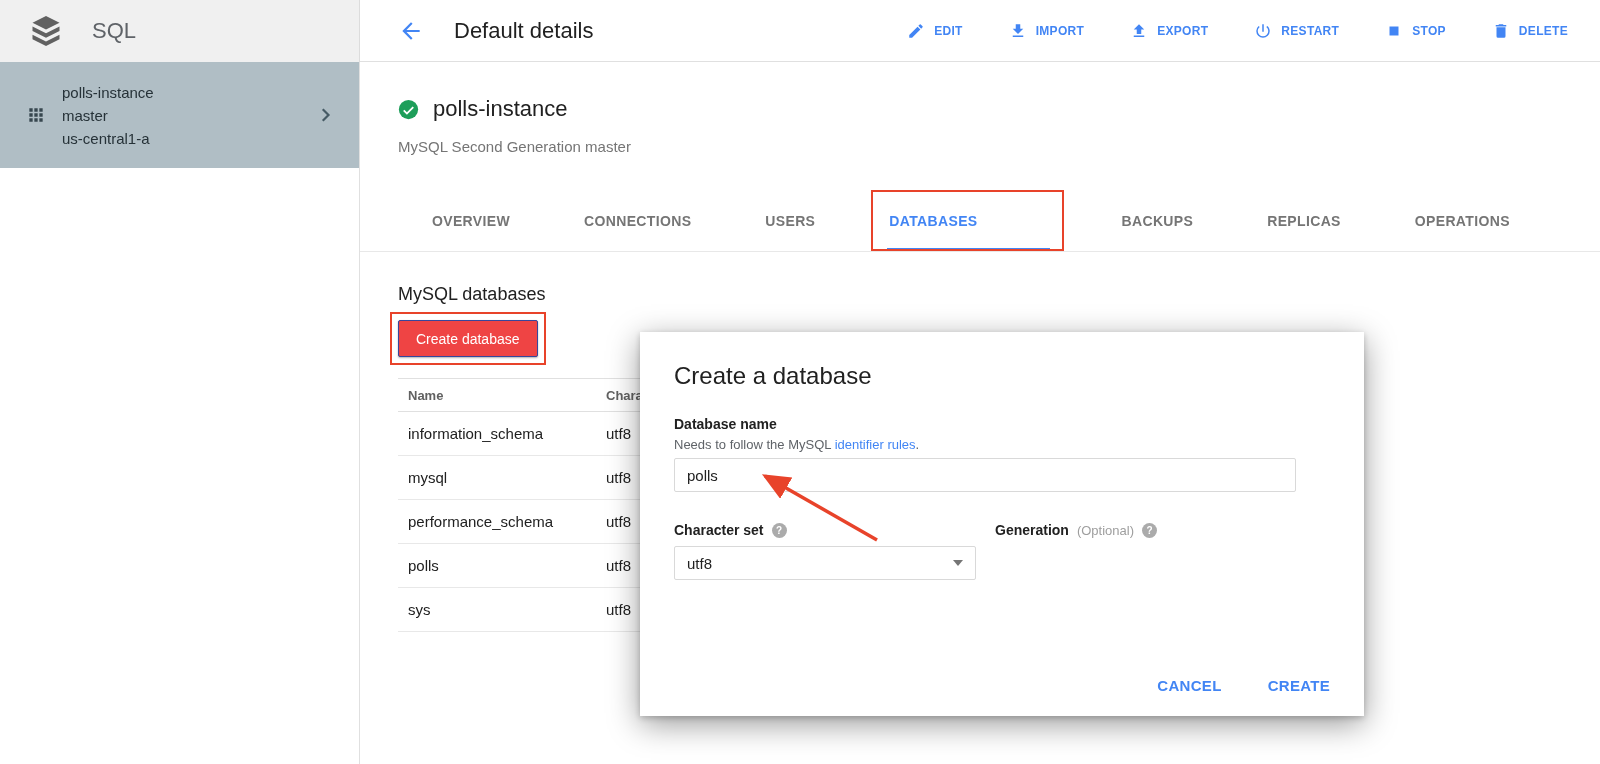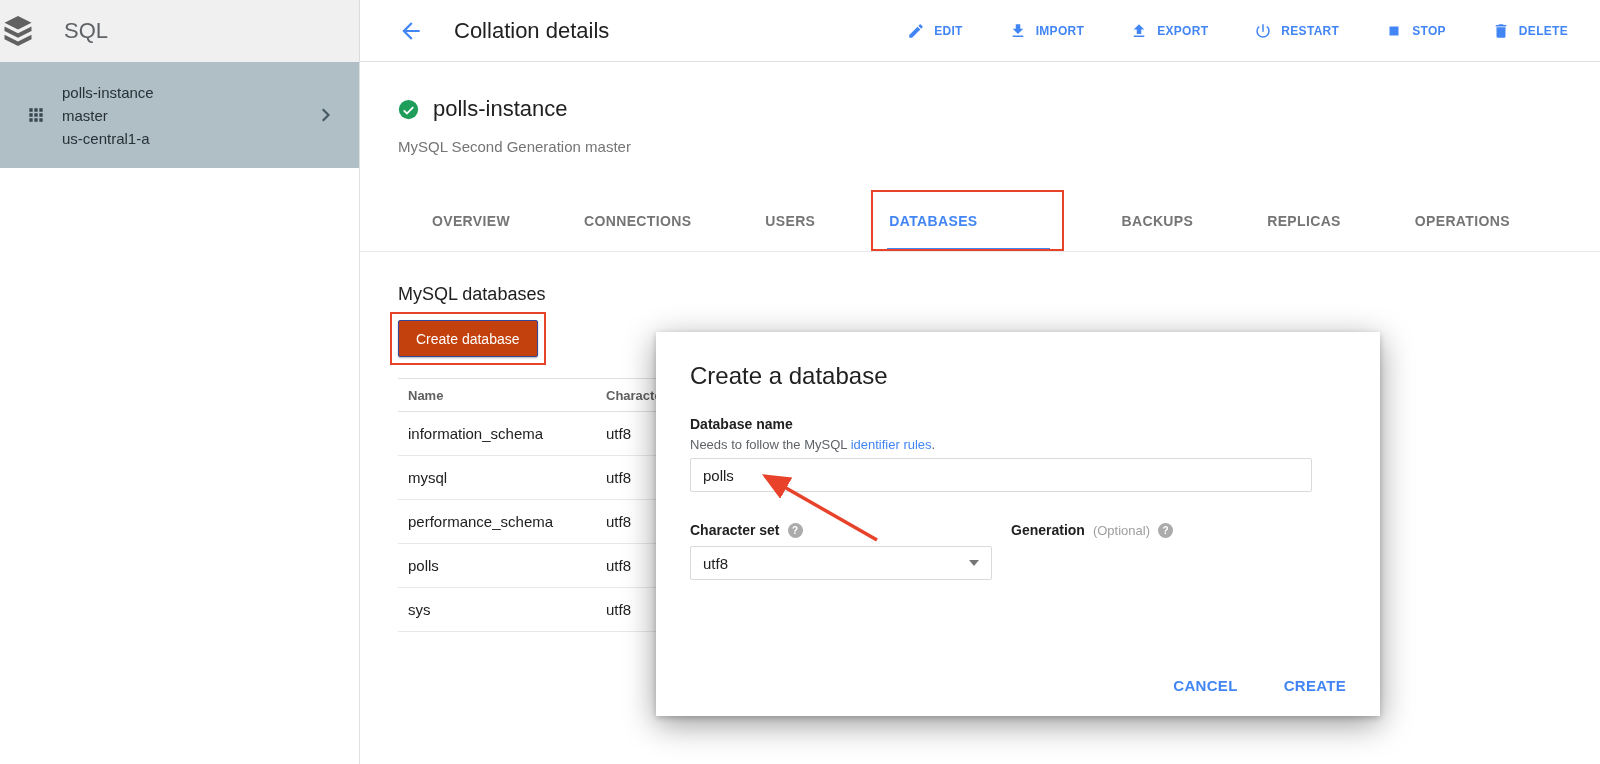--- a/index.html
+++ b/index.html
@@ -2,21 +2,21 @@
 <html><head>
 <meta charset="utf-8">
 <title>SQL - Instance details</title>
 <style>
   * { margin:0; padding:0; box-sizing:border-box; }
   body { font-family:"Liberation Sans","DejaVu Sans",sans-serif; background:#ffffff; }
   .screen { position:relative; width:1600px; height:764px; overflow:hidden; background:#fff; }
 
   
   .topbar { position:absolute; left:0; top:0; width:1600px; height:62px; background:#fff; border-bottom:1px solid #e0e0e0; z-index:2; }
-  .topbar-left { position:absolute; left:0; top:0; width:360px; height:62px; background:#f0f0f0; border-right:1px solid #dcdcdc; display:flex; align-items:center; }
+  .topbar-left { position:absolute; left:0; top:0; width:360px; height:62px; background:#f0f0f0; border-right:1px solid #dcdcdc; display:flex; align-items:center; padding-left:28px; }
   .app-title { font-size:22px; color:#5f6368; margin-left:28px; }
   .topbar-main { position:absolute; left:360px; top:0; right:0; height:62px; display:flex; align-items:center; }
   .back-button { margin-left:38px; background:none; border:none; cursor:pointer; display:flex; align-items:center; }
   .page-title { font-size:22px; color:#212121; margin-left:30px; font-weight:normal; }
   .actions { margin-left:auto; display:flex; gap:46px; margin-right:32px; }
   .action-btn { display:flex; align-items:center; gap:9px; background:none; border:none; color:#4285f4; font-size:12px; font-weight:bold; letter-spacing:.3px; cursor:pointer; font-family:inherit; }
 
   
   .sidebar { position:absolute; left:0; top:62px; width:360px; bottom:0; background:#fff; border-right:1px solid #e0e0e0; }
   .instance-item { height:106px; background:#b0bec5; display:flex; align-items:center; padding:0 20px 0 26px; cursor:pointer; }
@@ -30,31 +30,31 @@
   .instance-subtitle { position:absolute; left:38px; top:76px; font-size:15px; color:#757575; }
 
   .tabs { position:absolute; left:0; top:128px; right:0; height:62px; display:flex; padding-left:70px; gap:70px; border-bottom:1px solid #e8e8e8; }
   .tab { position:relative; display:flex; align-items:center; padding:0 2px; font-size:14px; font-weight:bold; letter-spacing:.35px; color:#757575; cursor:pointer; white-space:nowrap; }
   .tab.active { color:#4285f4; box-shadow:inset 0 -3px 0 #4285f4; padding-right:72px; }
   .tab-annotation { position:absolute; top:0; bottom:0; left:-16px; right:-14px; border:2px solid #e8432a; pointer-events:none; }
 
   .section-title { position:absolute; left:38px; top:222px; font-size:18px; color:#212121; font-weight:normal; }
 
   .create-wrap { position:absolute; left:38px; top:258px; display:inline-block; }
-  .create-btn { height:37px; padding:0 17px; background:#c2410c; color:#fff; font-size:14px; border:1px solid #36469c; border-radius:2px; box-shadow:0 1px 2px rgba(0,0,0,.3); cursor:pointer; font-family:inherit; }
+  .create-btn { height:37px; padding:0 17px; background:#ef4444; color:#fff; font-size:14px; border:1px solid #36469c; border-radius:2px; box-shadow:0 1px 2px rgba(0,0,0,.3); cursor:pointer; font-family:inherit; }
   .button-annotation { position:absolute; top:-8px; left:-8px; right:-8px; bottom:-8px; border:2px solid #e8432a; pointer-events:none; }
 
   .db-table { position:absolute; left:38px; top:316px; width:560px; }
   .thead { display:flex; height:34px; align-items:center; border-top:1px solid #e0e0e0; border-bottom:1px solid #e0e0e0; font-size:13px; font-weight:bold; color:#616161; }
   .db-row { display:flex; height:44px; align-items:center; border-bottom:1px solid #e8e8e8; font-size:15px; color:#212121; cursor:pointer; }
   .col-name { width:208px; padding-left:10px; overflow:hidden; white-space:nowrap; }
   .col-charset { flex:1; white-space:nowrap; overflow:hidden; }
 
   
-  .dialog { position:absolute; left:656px; top:332px; width:724px; height:384px; background:#fff; box-shadow:0 8px 30px rgba(0,0,0,.4), 0 2px 6px rgba(0,0,0,.2); z-index:10; }
+  .dialog { position:absolute; left:640px; top:332px; width:724px; height:384px; background:#fff; box-shadow:0 8px 30px rgba(0,0,0,.4), 0 2px 6px rgba(0,0,0,.2); z-index:10; }
   .dialog-title { position:absolute; left:34px; top:30px; font-size:24px; color:#212121; font-weight:normal; }
   .field-label { font-size:14px; font-weight:bold; color:#212121; }
   .name-label { position:absolute; left:34px; top:84px; }
   .name-hint { position:absolute; left:34px; top:105px; font-size:13px; color:#5f6368; }
   .name-hint a { color:#4285f4; text-decoration:none; cursor:pointer; }
   .name-input { position:absolute; left:34px; top:126px; width:622px; height:34px; border:1px solid #d9d9d9; border-radius:2px; padding:0 12px; font-size:15px; color:#212121; font-family:inherit; outline:none; }
   .label-row { position:absolute; top:190px; display:flex; align-items:center; gap:8px; }
   .charset-label-row { left:34px; }
   .collation-label-row { left:355px; }
   .optional { color:#9e9e9e; font-weight:normal; font-size:13px; }
@@ -86,21 +86,21 @@
       <span class="app-title">SQL</span>
     </div>
     <div class="topbar-main">
       <button class="back-button">
         <span style="display:flex;">
           <svg width="26" height="26" viewBox="0 0 24 24" fill="#4285f4">
               <path d="M20 11H7.83l5.59-5.59L12 4l-8 8 8 8 1.41-1.41L7.83 13H20v-2z"></path>
             </svg>
         </span>
       </button>
-      <h1 class="page-title">Collation details</h1>
+      <h1 class="page-title">Default details</h1>
       <div class="actions">
         <button class="action-btn">
           <span style="display:flex;">
               <svg width="18" height="18" viewBox="0 0 24 24" fill="#4285f4">
                 <path d="M3 17.25V21h3.75L17.81 9.94l-3.75-3.75L3 17.25zM20.71 7.04a1 1 0 0 0 0-1.41l-2.34-2.34a1 1 0 0 0-1.41 0l-1.83 1.83 3.75 3.75 1.83-1.83z"></path>
               </svg>
             </span>
           <span>EDIT</span>
         </button>
         <button class="action-btn">

